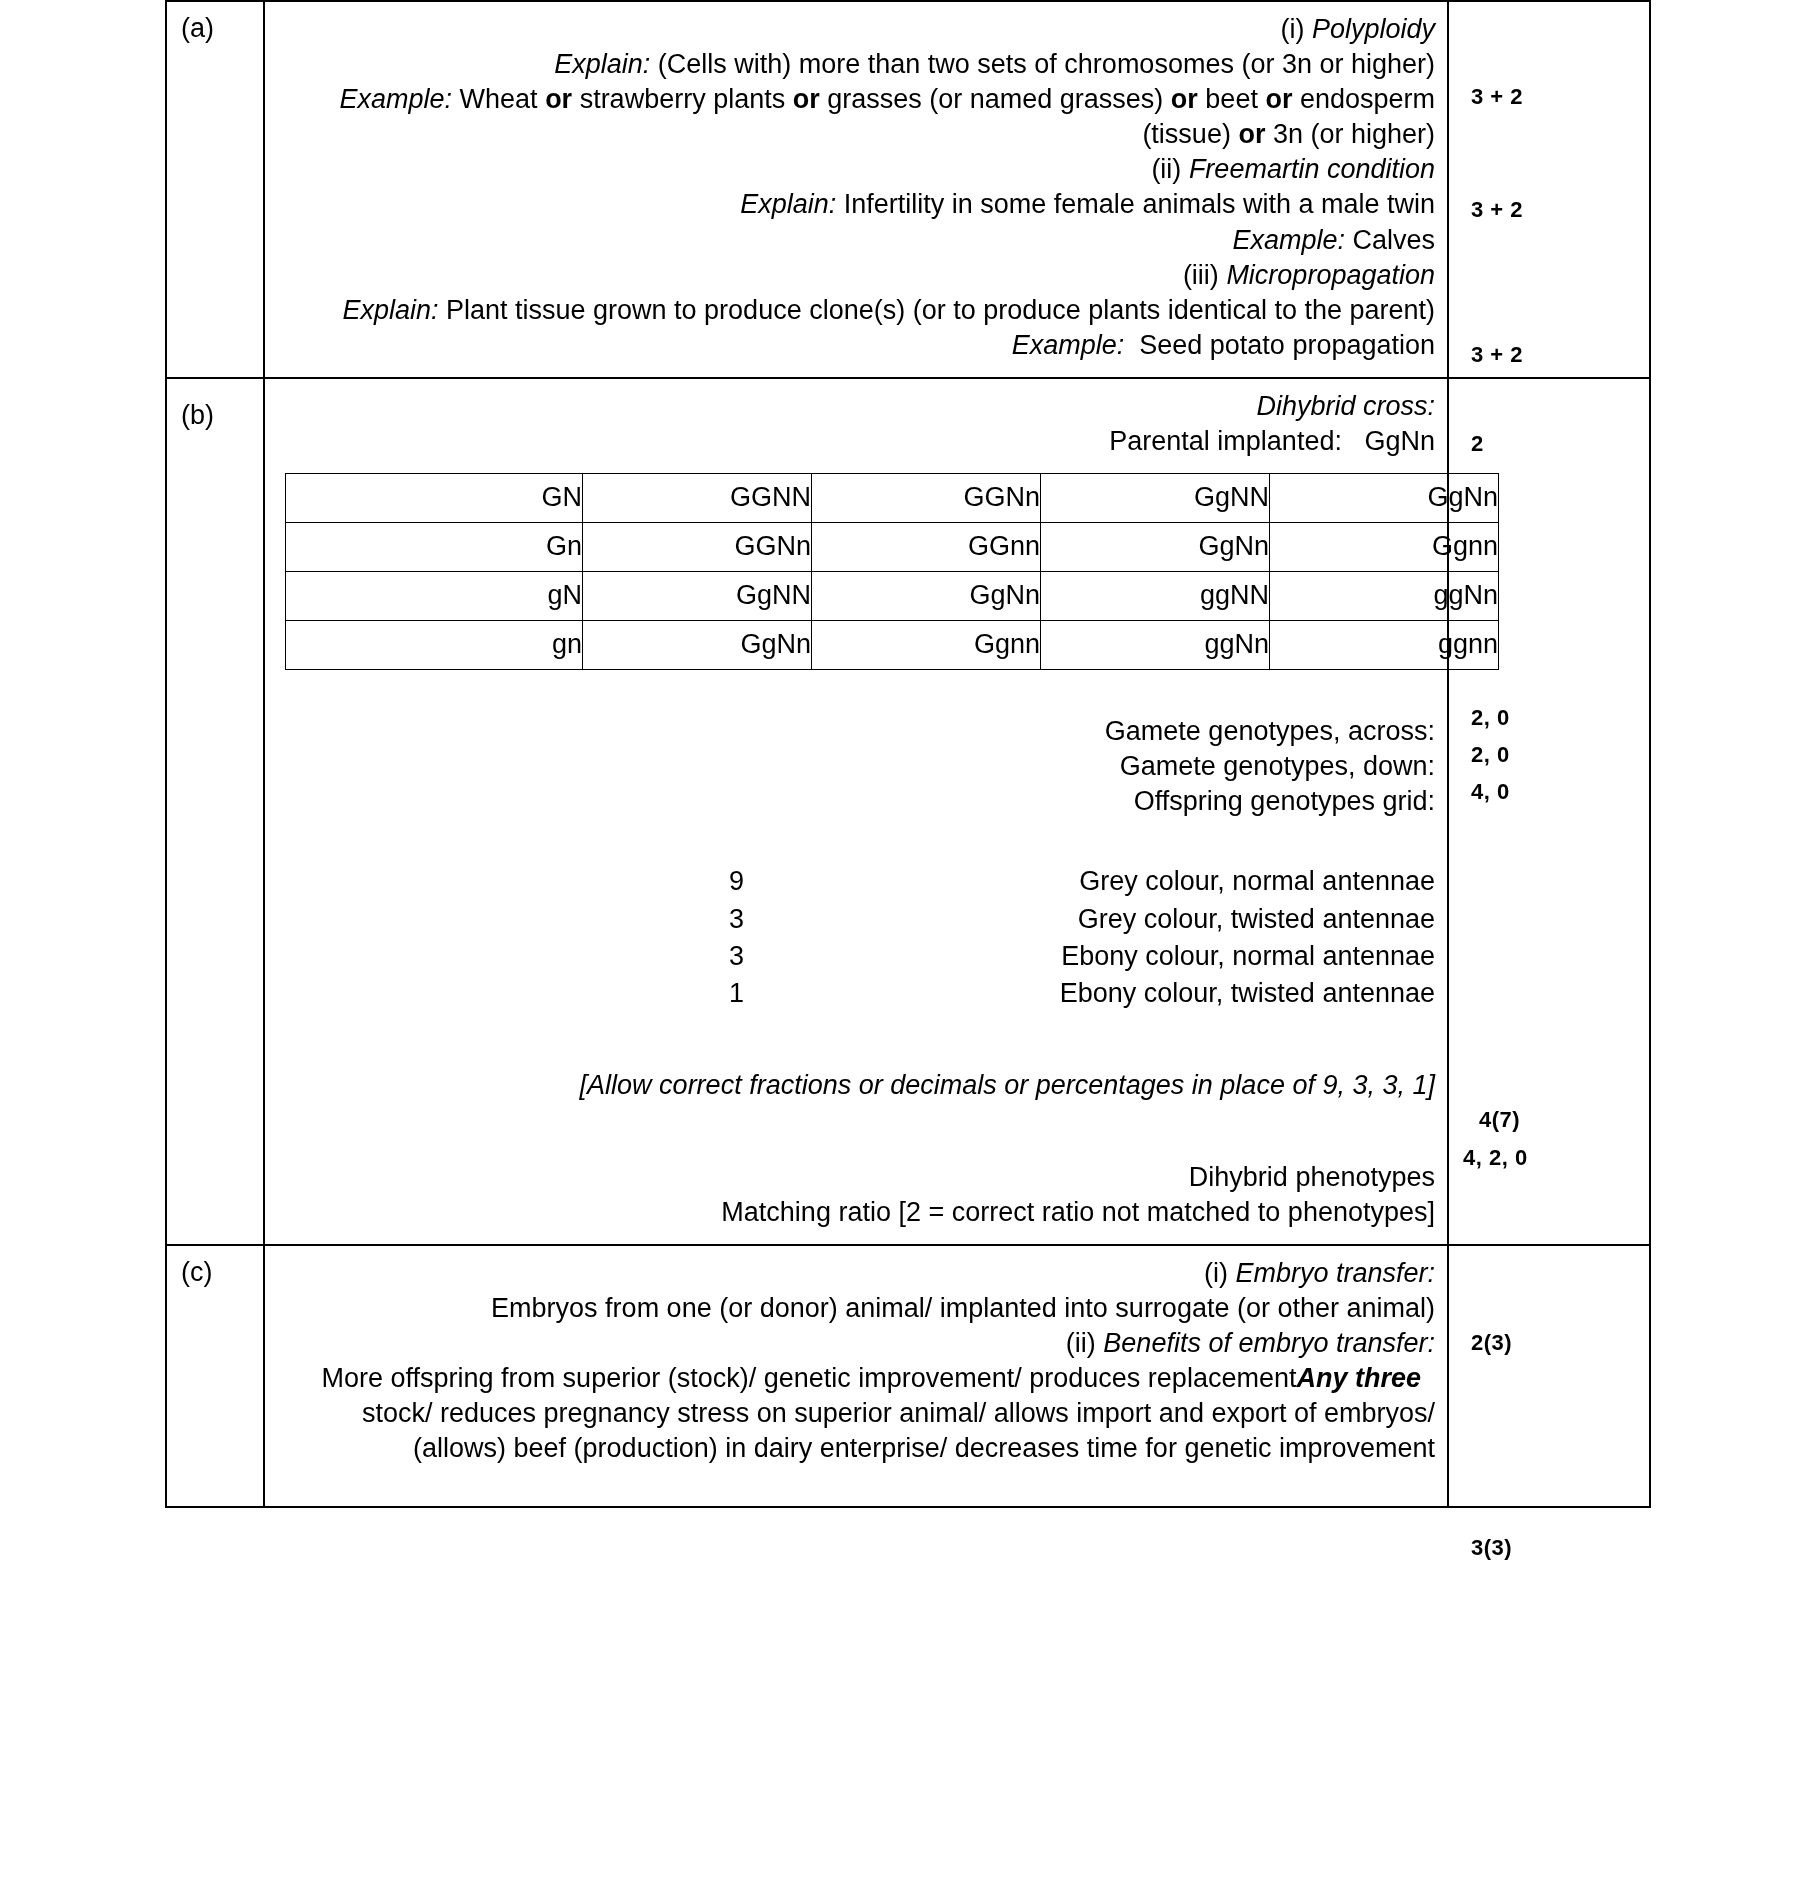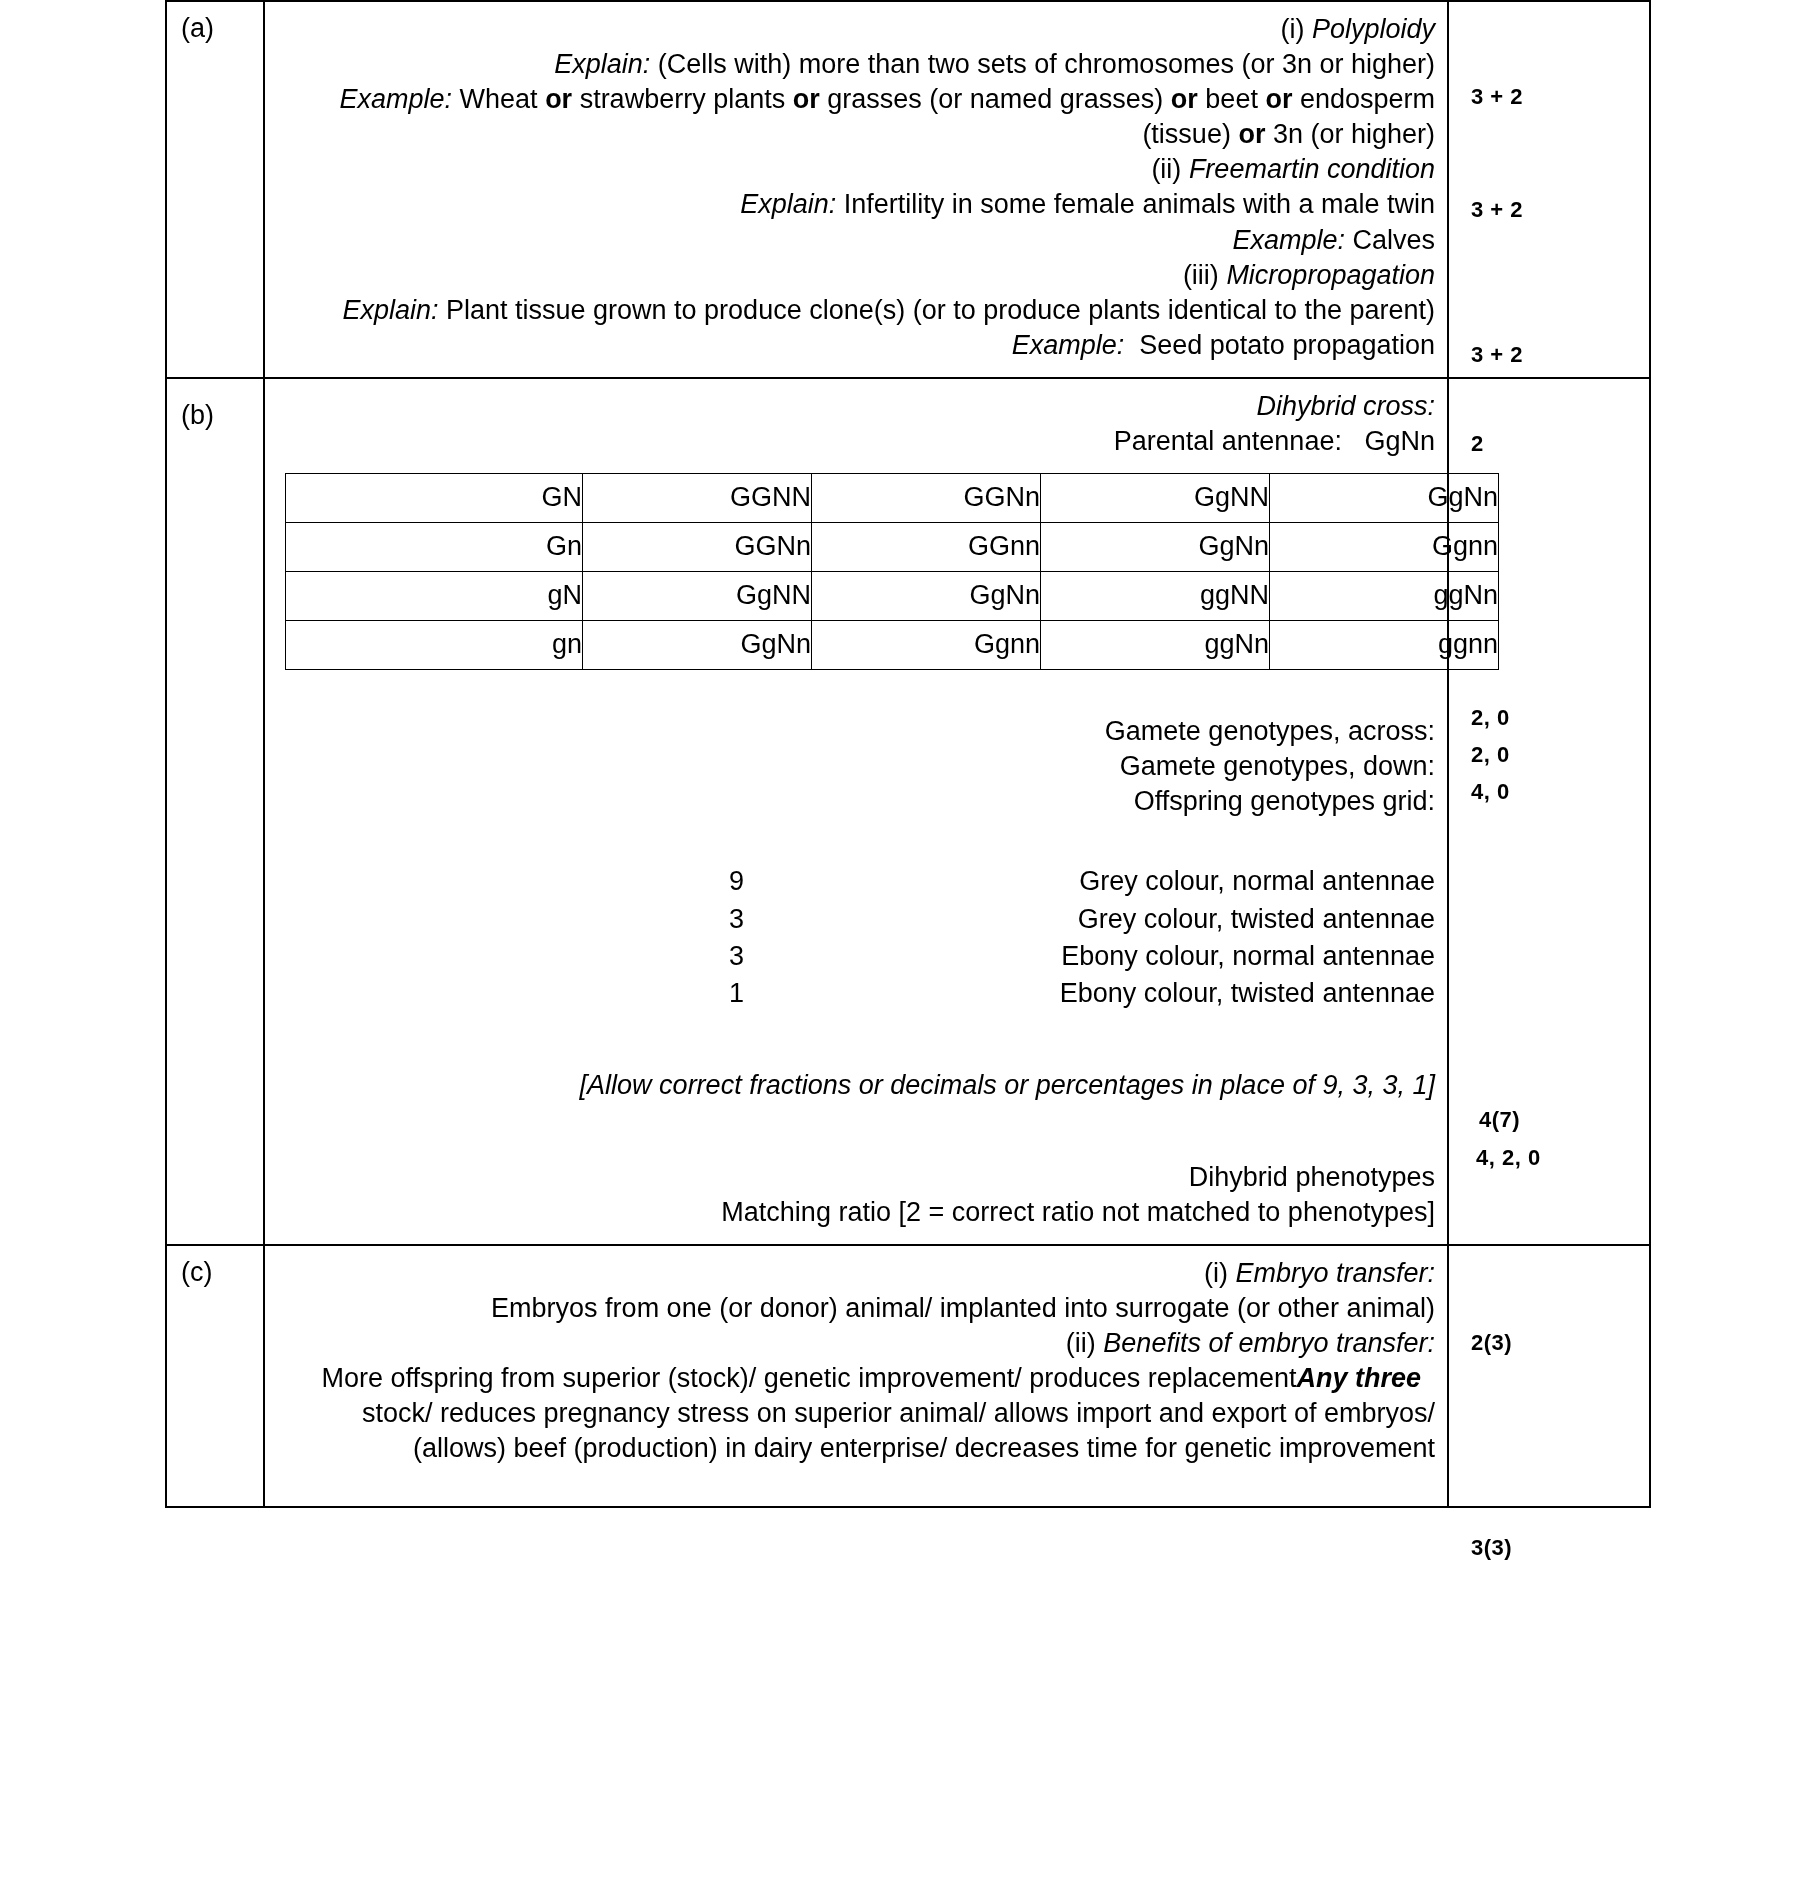--- a/index.html
+++ b/index.html
@@ -183,21 +183,21 @@
       <tr>
         <td class="col-part">
           <div class="part-label" style="padding-top:22px">(b)</div>
         </td>
         <td class="col-body">
           <div class="body-cell">
 
             <div class="line it">Dihybrid cross:</div>
 
             <div class="line">
-              <span>Parental antennae:</span>
+              <span>Parental implanted:</span>
               <span>&nbsp;&nbsp;<span>GgNn</span></span>
             </div>
 
             <table class="punnett">
               <tbody id="punnett-body">
                   <tr>
                     <td class="pc0">GN</td>
                     <td class="pc1">GGNN</td>
                     <td class="pc2">GGNn</td>
                     <td class="pc3">GgNN</td>
@@ -262,21 +262,21 @@
             <div class="line">Matching ratio [2 = correct ratio not matched to phenotypes]</div>
 
           </div>
         </td>
         <td class="col-marks marks-cell">
           <div class="mark" style="top:52px">2</div>
           <div class="mark" style="top:326px">2, 0</div>
           <div class="mark" style="top:363px">2, 0</div>
           <div class="mark" style="top:400px">4, 0</div>
           <div class="mark" style="top:728px; left:30px">4(7)</div>
-          <div class="mark" style="top:766px; left:27px">4, 2, 0</div>
+          <div class="mark" style="top:766px; left:14px">4, 2, 0</div>
         </td>
       </tr>
 
       <tr>
         <td class="col-part">
           <div class="part-label">(c)</div>
         </td>
         <td class="col-body">
           <div class="body-cell">
 

